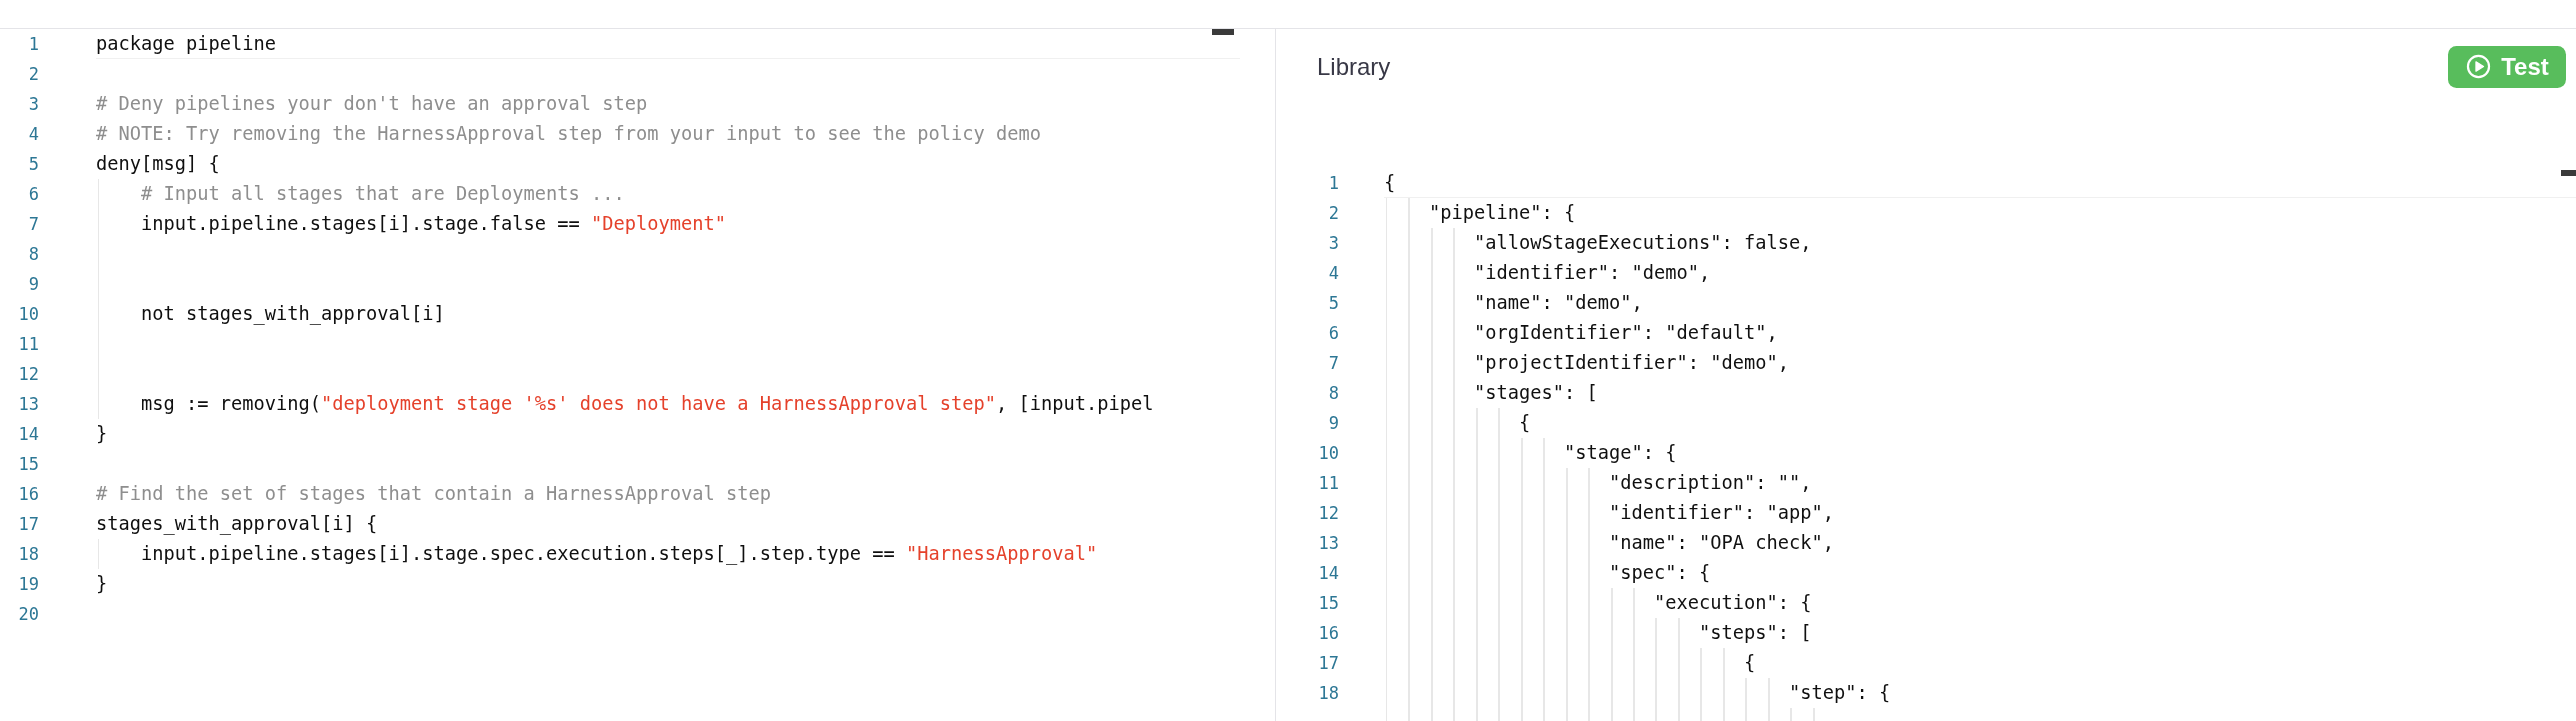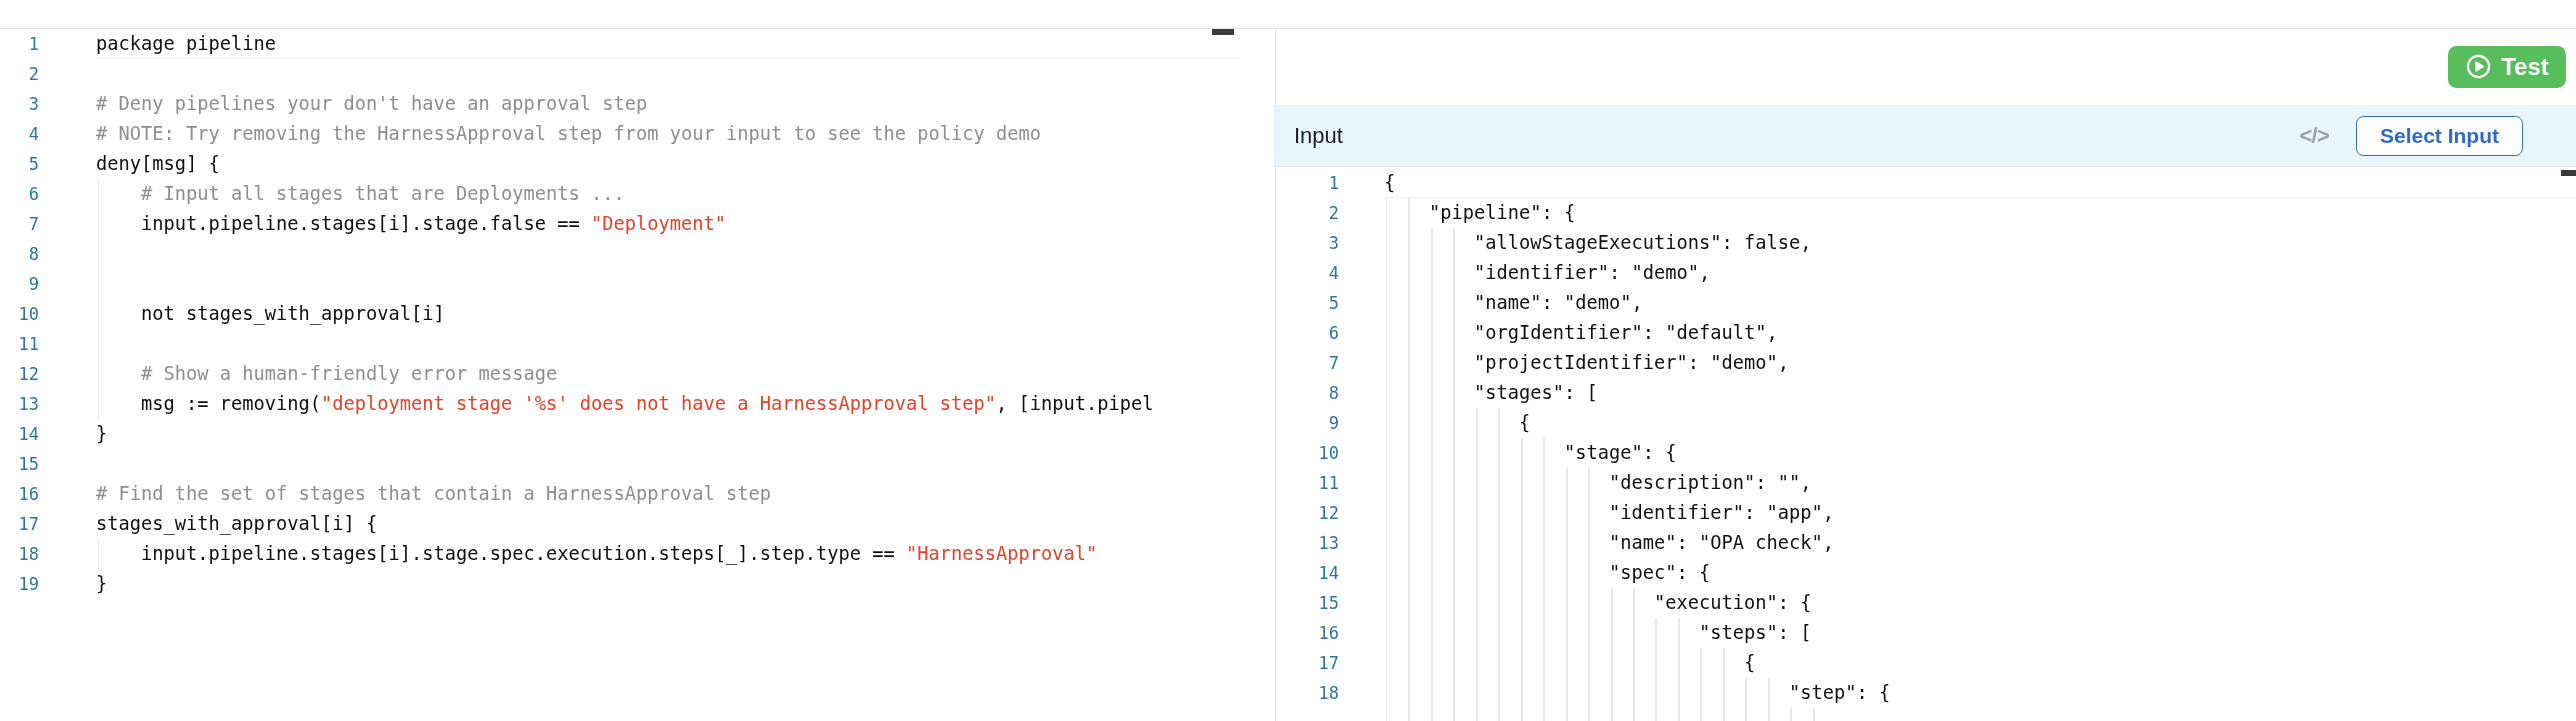--- a/index.html
+++ b/index.html
@@ -71,49 +71,48 @@
         <div class="line"><span class="num">2</span><span class="codecell"></span></div>
         <div class="line"><span class="num">3</span><span class="codecell"><span class="seg-comment"># Deny pipelines your don't have an approval step</span></span></div>
         <div class="line"><span class="num">4</span><span class="codecell"><span class="seg-comment"># NOTE: Try removing the HarnessApproval step from your input to see the policy demo</span></span></div>
         <div class="line"><span class="num">5</span><span class="codecell"><span class="seg-code">deny[msg] {</span></span></div>
         <div class="line"><span class="num">6</span><span class="codecell"><i class="guide" style="left: 1.7px;"></i><span class="seg-comment">    # Input all stages that are Deployments ...</span></span></div>
         <div class="line"><span class="num">7</span><span class="codecell"><i class="guide" style="left: 1.7px;"></i><span class="seg-code">    input.pipeline.stages[i].stage.false == </span><span class="seg-string">"Deployment"</span></span></div>
         <div class="line"><span class="num">8</span><span class="codecell"><i class="guide" style="left: 1.7px;"></i></span></div>
         <div class="line"><span class="num">9</span><span class="codecell"><i class="guide" style="left: 1.7px;"></i></span></div>
         <div class="line"><span class="num">10</span><span class="codecell"><i class="guide" style="left: 1.7px;"></i><span class="seg-code">    not stages_with_approval[i]</span></span></div>
         <div class="line"><span class="num">11</span><span class="codecell"><i class="guide" style="left: 1.7px;"></i></span></div>
-        <div class="line"><span class="num">12</span><span class="codecell"><i class="guide" style="left: 1.7px;"></i><span class="seg-comment">    # Show a human-friendly error message</span></span></div>
+        <div class="line"><span class="num">12</span><span class="codecell"><i class="guide" style="left: 1.7px;"></i></span></div>
         <div class="line"><span class="num">13</span><span class="codecell"><i class="guide" style="left: 1.7px;"></i><span class="seg-code">    msg := removing(</span><span class="seg-string">"deployment stage '%s' does not have a HarnessApproval step"</span><span class="seg-code">, [input.pipel</span></span></div>
         <div class="line"><span class="num">14</span><span class="codecell"><span class="seg-code">}</span></span></div>
         <div class="line"><span class="num">15</span><span class="codecell"></span></div>
         <div class="line"><span class="num">16</span><span class="codecell"><span class="seg-comment"># Find the set of stages that contain a HarnessApproval step</span></span></div>
         <div class="line"><span class="num">17</span><span class="codecell"><span class="seg-code">stages_with_approval[i] {</span></span></div>
         <div class="line"><span class="num">18</span><span class="codecell"><i class="guide" style="left: 1.7px;"></i><span class="seg-code">    input.pipeline.stages[i].stage.spec.execution.steps[_].step.type == </span><span class="seg-string">"HarnessApproval"</span></span></div>
         <div class="line"><span class="num">19</span><span class="codecell"><span class="seg-code">}</span></span></div>
+        <div class="line"><span class="num">20</span><span class="codecell"></span></div>
       </div>
     <div class="overview-mark left-mark"></div>
   </section>
 
   <section class="right-panel">
 
     <div class="tabbar">
+      <div class="tab tab-library">
+        <span>Library</span>
+      </div>
       <button class="test-btn">
         <svg width="27" height="27" viewBox="0 0 32 32">
           <circle cx="16" cy="16" r="12.5" fill="none" stroke="#ffffff" stroke-width="2.6"></circle>
           <path d="M13 10.5 L22 16 L13 21.5 Z" fill="#ffffff" stroke="#ffffff" stroke-width="1.5" stroke-linejoin="round"></path>
         </svg>
         <span>Test</span>
       </button>
     </div>
 
-    <div class="input-bar">
-      <span class="input-title">Input</span>
-      <span class="code-icon">&lt;/&gt;</span>
-      <button class="select-input-btn">Select Input</button>
-    </div>
 
     <section class="editor json-editor">
       <div id="json-lines">
           <div class="line current"><span class="num">1</span><span class="codecell"><span class="seg-json">{</span></span></div>
           <div class="line"><span class="num">2</span><span class="codecell"><i class="guide" style="left: 1.7px;"></i><i class="guide" style="left: 24px;"></i><span class="seg-json">    "pipeline": {</span></span></div>
           <div class="line"><span class="num">3</span><span class="codecell"><i class="guide" style="left: 1.7px;"></i><i class="guide" style="left: 24px;"></i><i class="guide" style="left: 47px;"></i><i class="guide" style="left: 69px;"></i><span class="seg-json">        "allowStageExecutions": false,</span></span></div>
           <div class="line"><span class="num">4</span><span class="codecell"><i class="guide" style="left: 1.7px;"></i><i class="guide" style="left: 24px;"></i><i class="guide" style="left: 47px;"></i><i class="guide" style="left: 69px;"></i><span class="seg-json">        "identifier": "demo",</span></span></div>
           <div class="line"><span class="num">5</span><span class="codecell"><i class="guide" style="left: 1.7px;"></i><i class="guide" style="left: 24px;"></i><i class="guide" style="left: 47px;"></i><i class="guide" style="left: 69px;"></i><span class="seg-json">        "name": "demo",</span></span></div>
           <div class="line"><span class="num">6</span><span class="codecell"><i class="guide" style="left: 1.7px;"></i><i class="guide" style="left: 24px;"></i><i class="guide" style="left: 47px;"></i><i class="guide" style="left: 69px;"></i><span class="seg-json">        "orgIdentifier": "default",</span></span></div>
           <div class="line"><span class="num">7</span><span class="codecell"><i class="guide" style="left: 1.7px;"></i><i class="guide" style="left: 24px;"></i><i class="guide" style="left: 47px;"></i><i class="guide" style="left: 69px;"></i><span class="seg-json">        "projectIdentifier": "demo",</span></span></div>

